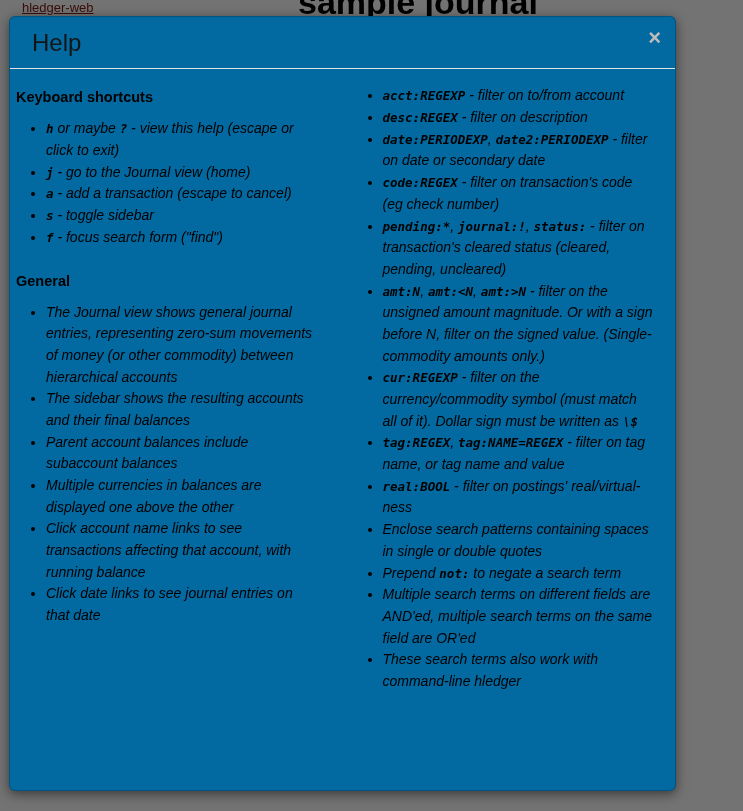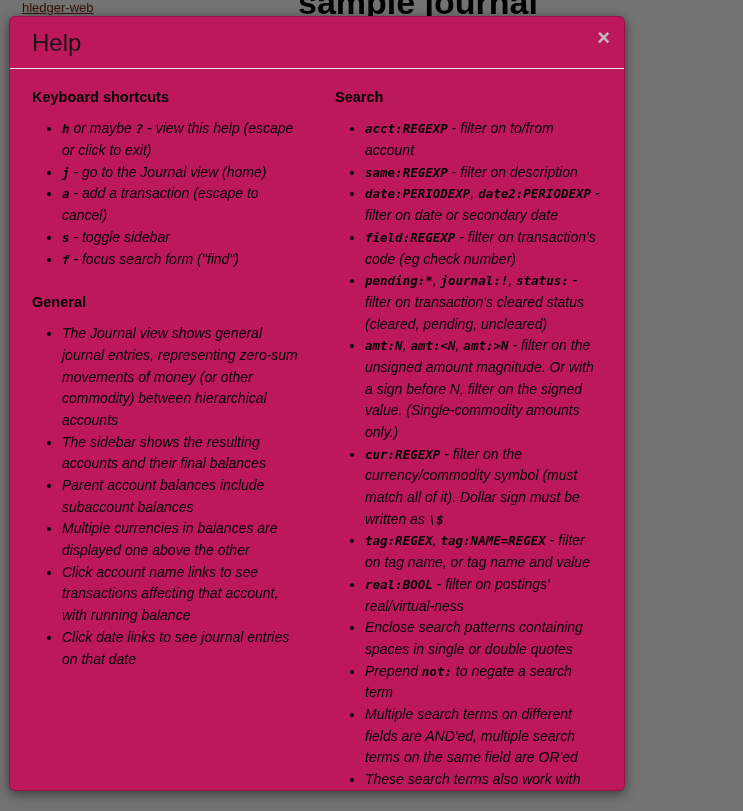--- a/index.html
+++ b/index.html
@@ -26,22 +26,22 @@
   }
 
   .backdrop {
     position: absolute; left: 0; top: 0; right: 0; bottom: 0;
     background: var(--backdrop, rgba(0,0,0,0.55));
     z-index: 5;
   }
 
   
   .modal {
-    position: absolute; left: 9px; top: 16px; width: 616px; height: 775px;
-    background: #be185d; border-radius: 6px; z-index: 10;
+    position: absolute; left: 9px; top: 16px; width: 667px; height: 775px;
+    background: #0369a1; border-radius: 6px; z-index: 10;
     border: 1px solid rgba(0,0,0,0.2);
     box-shadow: 0 3px 12px rgba(0,0,0,0.5);
     display: flex; flex-direction: column;
     overflow: hidden;
   }
   .modal-header {
     padding: 13px 15px 12px 22px;
     border-bottom: 1px solid var(--header_border, #e5e5e5);
     position: relative;
     flex: 0 0 auto;
@@ -49,21 +49,21 @@
   .modal-title { font-size: 24px; font-weight: 500; color: #151515; line-height: 1.1; }
   .close-btn {
     position: absolute; right: 14px; top: 10px;
     background: none; border: none; cursor: pointer;
     font-size: 22px; font-weight: bold; line-height: 1;
     color: var(--close, #bcbcbc);
     font-family: "Liberation Sans", sans-serif;
   }
   .modal-body {
     flex: 1 1 auto;
-    padding: 16px 22px 10px 22px;
+    padding: 16px 22px 10px 6px;
     display: flex; gap: 36px;
     overflow: hidden;
   }
   .col { flex: 1 1 0; min-width: 0; }
 
   .section-heading { font-weight: bold; font-size: 14.5px; color: #000; margin: 24px 0 13px 0; }
   .col > .section-heading:first-child { margin-top: 4px; }
   .col ul { margin: 0 0 6px 0; padding-left: 30px; list-style: disc; font-style: italic; }
   .col li { font-size: 14px; line-height: 1.55; color: #000; }
   code {
@@ -100,26 +100,25 @@
         <ul>
           <li><span>The Journal view shows general journal entries, representing zero-sum movements of money (or other commodity) between hierarchical accounts</span></li>
           <li><span>The sidebar shows the resulting accounts and their final balances</span></li>
           <li><span>Parent account balances include subaccount balances</span></li>
           <li><span>Multiple currencies in balances are displayed one above the other</span></li>
           <li><span>Click account name links to see transactions affecting that account, with running balance</span></li>
           <li><span>Click date links to see journal entries on that date</span></li>
         </ul>
       </div>
     <div class="col">
-        <div class="section-heading">Search</div>
         <ul>
           <li><code>acct:REGEXP</code><span> - filter on to/from account</span></li>
-          <li><code>same:REGEXP</code><span> - filter on description</span></li>
+          <li><code>desc:REGEX</code><span> - filter on description</span></li>
           <li><code>date:PERIODEXP</code><span>, </span><code>date2:PERIODEXP</code><span> - filter on date or secondary date</span></li>
-          <li><code>field:REGEXP</code><span> - filter on transaction's code (eg check number)</span></li>
+          <li><code>code:REGEX</code><span> - filter on transaction's code (eg check number)</span></li>
           <li><code>pending:*</code><span>, </span><code>journal:!</code><span>, </span><code>status:</code><span> - filter on transaction's cleared status (cleared, pending, uncleared)</span></li>
           <li><code>amt:N</code><span>, </span><code>amt:&lt;N</code><span>, </span><code>amt:&gt;N</code><span> - filter on the unsigned amount magnitude. Or with a sign before N, filter on the signed value. (Single-commodity amounts only.)</span></li>
           <li><code>cur:REGEXP</code><span> - filter on the currency/commodity symbol (must match all of it). Dollar sign must be written as </span><code>\$</code></li>
           <li><code>tag:REGEX</code><span>, </span><code>tag:NAME=REGEX</code><span> - filter on tag name, or tag name and value</span></li>
           <li><code>real:BOOL</code><span> - filter on postings' real/virtual-ness</span></li>
           <li><span>Enclose search patterns containing spaces in single or double quotes</span></li>
           <li><span>Prepend </span><code>not:</code><span> to negate a search term</span></li>
           <li><span>Multiple search terms on different fields are AND'ed, multiple search terms on the same field are OR'ed</span></li>
           <li><span>These search terms also work with command-line hledger</span></li>
         </ul>

